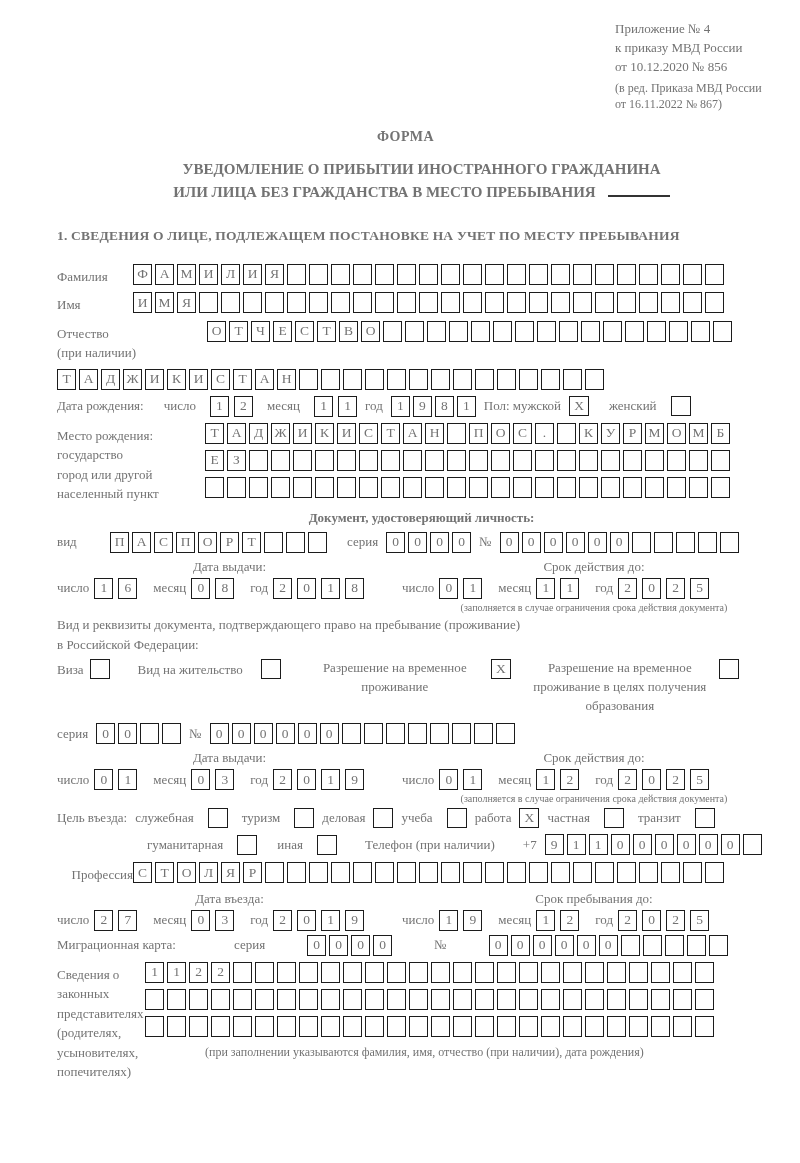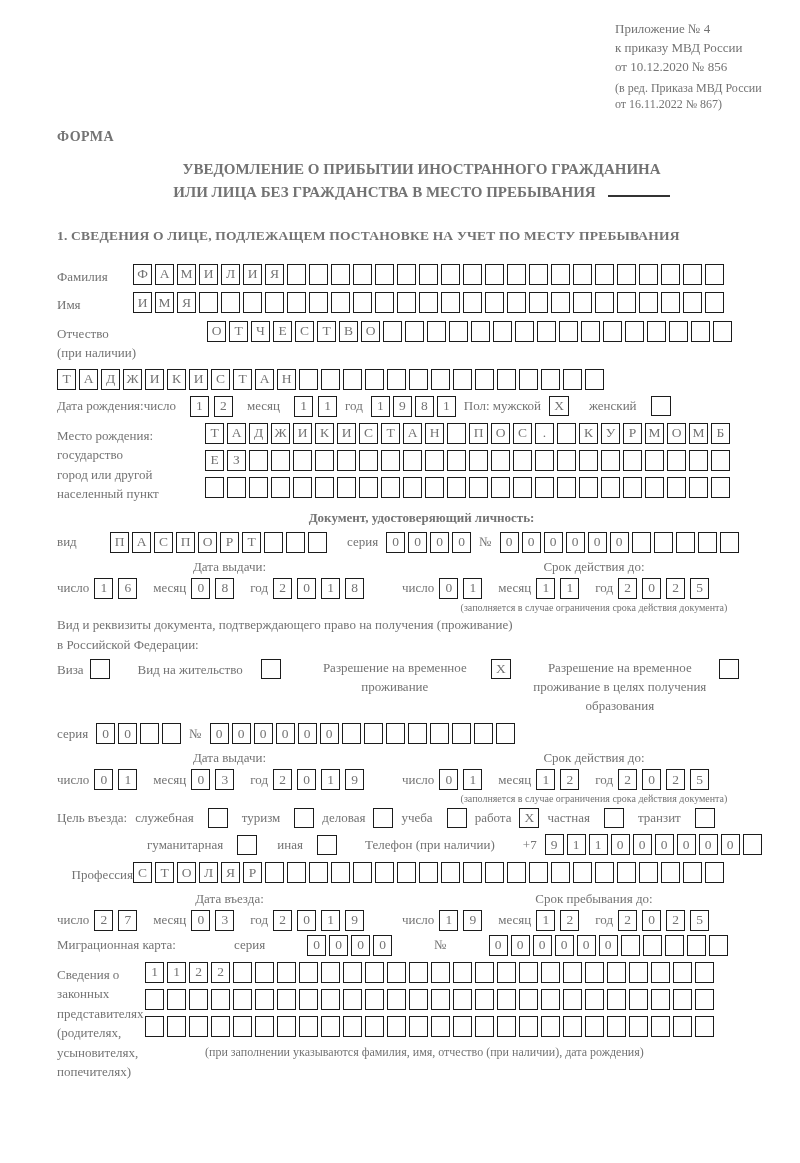--- a/index.html
+++ b/index.html
@@ -13,21 +13,21 @@
     font-size:13px;
     overflow:hidden;
     box-sizing:border-box;
     padding:20px 14px 0 57px;
   }
   
   .hdr{margin-left:558px;line-height:1.45;}
   .hdr .h-line{font-size:13px;}
   .hdr .h-amend{font-size:12px;line-height:1.4;}
   .hdr .h-amend.first{margin-top:3px;}
-  .forma{ text-align:left; padding-right:32px; font-weight:bold; font-size:14px; margin-top:16px; letter-spacing:.5px;}
+  .forma{ text-align:center; padding-right:32px; font-weight:bold; font-size:14px; margin-top:16px; letter-spacing:.5px;}
   
   .title{text-align:center;font-weight:bold;font-size:15px;line-height:1.45;margin-top:14px;}
   .t-underline{display:inline-block;width:62px;border-bottom:2px solid #333;height:14px;margin-left:12px;}
   .sec-heading{font-weight:bold;font-size:13.5px;margin-top:24px;margin-bottom:20px;letter-spacing:.2px;}
   
   .row{display:flex;align-items:flex-start;margin-bottom:6px;}
   .lbl{flex:0 0 auto;padding-top:3px;font-size:13px;line-height:1.5;}
   .lbl .l2{display:block;}
   .boxes{display:flex;gap:3px;flex:0 0 auto;}
   .box{
@@ -217,21 +217,21 @@
         <span class="box"></span>
         <span class="box"></span>
         <span class="box"></span>
         <span class="box"></span>
         <span class="box"></span>
         <span class="box"></span>
       </div>
   </div>
 
   <div class="row" style="align-items:center;margin-top:4px;">
-    <span class="lbl" style="padding-top:0;">Дата рождения:</span>
+    <span class="lbl" style="padding-top:0;margin-right:20px;">Дата рождения:</span>
     <span>число</span>
     <span class="gap14"></span>
     <div class="boxes" style="gap:5px;">
         <span class="box">1</span>
         <span class="box">2</span>
       </div>
     <span class="gap14"></span>
     <span>месяц</span>
     <span class="gap14"></span>
     <div class="boxes" style="gap:5px;">
@@ -430,21 +430,21 @@
             <span class="box">2</span>
             <span class="box">0</span>
             <span class="box">2</span>
             <span class="box">5</span>
           </div>
       </div>
       <div class="note">(заполняется в случае ограничения срока действия документа)</div>
     </div>
   </div>
 
-  <div class="intro">Вид и реквизиты документа, подтверждающего право на получения (проживание)</div>
+  <div class="intro">Вид и реквизиты документа, подтверждающего право на пребывание (проживание)</div>
   <div class="intro" style="margin-bottom:4px;">в Российской Федерации:</div>
 
   <div class="row">
     <span class="opt">
       <span class="olbl">Виза</span>
       <span class="cb"></span>
     </span>
     <span class="gap28"></span>
     <span class="opt">
       <span class="olbl" style="margin-right:18px;">Вид на жительство</span>

